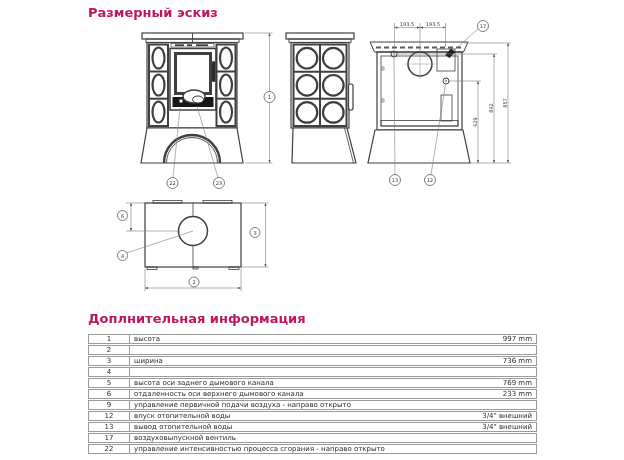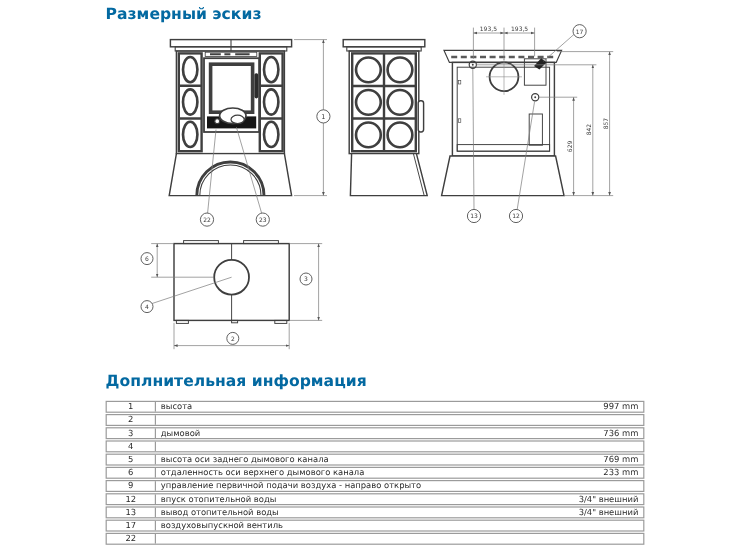--- a/index.html
+++ b/index.html
@@ -1,21 +1,21 @@
 <!DOCTYPE html>
 <html><head>
 <meta charset="utf-8">
 <style>
   html,body{margin:0;padding:0;}
   body{
     width:624px;height:460px;background:#ffffff;position:relative;overflow:hidden;
     font-family:"DejaVu Sans","Liberation Sans",sans-serif;
   }
   .title{
-    position:absolute;left:88px;font-weight:bold;font-size:13px;color:#0369a1;
+    position:absolute;left:88px;font-weight:bold;font-size:13px;color:#be185d;
     white-space:nowrap;
   }
   #title-drawing{top:5px;}
   #title-info{top:311px;}
   #drawing-svg{position:absolute;left:84px;top:18px;}
   #drawing-svg text{font-family:"DejaVu Sans","Liberation Sans",sans-serif;fill:#3c3c3c;}
   .info-table{position:absolute;left:88px;top:334px;width:449px;}
   .t-row{
     display:flex;align-items:stretch;height:10px;margin-bottom:1px;
     border:1px solid #9b9b9b;box-sizing:border-box;font-size:7px;color:#2a2a2a;
@@ -233,21 +233,21 @@
         <span>высота</span>
         <span class="t-val">997 mm</span>
       </div>
   </div>
   <div class="t-row">
     <div class="t-num">2</div>
   </div>
   <div class="t-row">
     <div class="t-num">3</div>
     <div class="t-desc">
-        <span>дымовой</span>
+        <span>ширина</span>
         <span class="t-val">736 mm</span>
       </div>
   </div>
   <div class="t-row">
     <div class="t-num">4</div>
   </div>
   <div class="t-row">
     <div class="t-num">5</div>
     <div class="t-desc">
         <span>высота оси заднего дымового канала</span>
@@ -284,14 +284,18 @@
   </div>
   <div class="t-row">
     <div class="t-num">17</div>
     <div class="t-desc">
         <span>воздуховыпускной вентиль</span>
         <span class="t-val"></span>
       </div>
   </div>
   <div class="t-row">
     <div class="t-num">22</div>
+    <div class="t-desc">
+        <span>управление интенсивностью процесса сгорания - направо открыто</span>
+        <span class="t-val"></span>
+      </div>
   </div>
 </div>
 
 </body></html>

